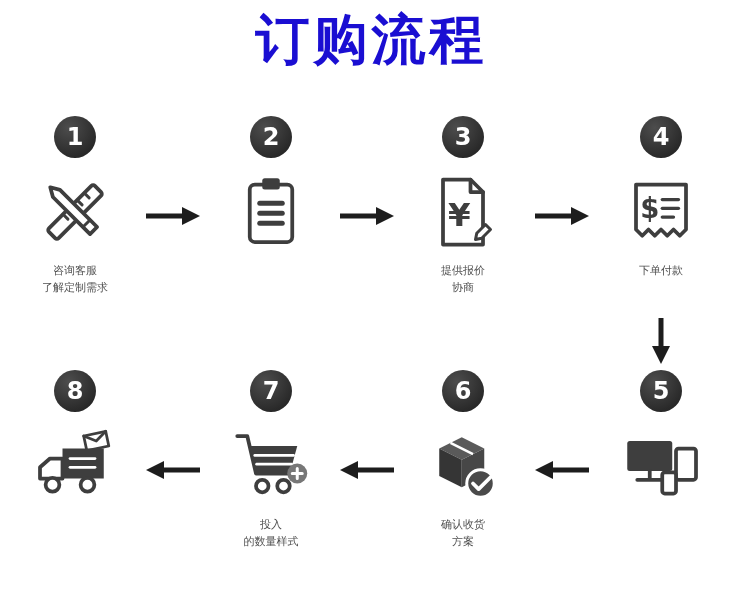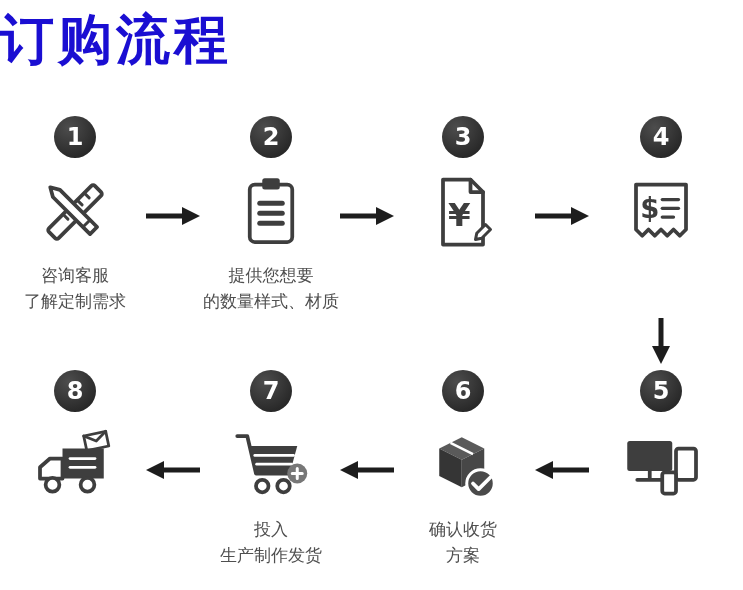--- a/index.html
+++ b/index.html
@@ -3,35 +3,35 @@
 <meta charset="utf-8">
 <style>
   html,body{margin:0;padding:0;background:#fff;}
   .canvas{
     position:relative;width:743px;height:590px;margin:0 auto;
     background:#fff;font-family:"DejaVu Sans","Liberation Sans",sans-serif;
     overflow:hidden;
   }
   .page-title{
     position:absolute;top:4px;left:0;width:100%;
-    font-size:54px;font-weight:800;
+    text-align:center;font-size:54px;font-weight:800;
     color:#1a0ed2;letter-spacing:4px;margin:0;
   }
   .step{position:absolute;width:150px;text-align:center;}
   .row1{top:116px;}
   .row2{top:370px;}
   .c1{left:0;}.c2{left:196px;}.c3{left:388px;}.c4{left:586px;}
   .badge{
     width:42px;height:42px;margin:0 auto 8px;border-radius:50%;
     background:radial-gradient(circle at 35% 28%, #4d4d4d, #1c1c1c);
     color:#fff;font-size:24px;font-weight:700;line-height:42px;text-align:center;
   }
   .iconbox{height:92px;display:flex;align-items:center;justify-content:center;margin-bottom:4px;}
   .step-label{
-    font-size:17px;color:#4f4f4f;line-height:1.55;white-space:pre-line;
+    font-size:11px;color:#4f4f4f;line-height:1.55;white-space:pre-line;
   }
   .arrow{position:absolute;}
   .a1{left:146px;top:207px;}
   .a2{left:340px;top:207px;}
   .a3{left:535px;top:207px;}
   .adown{left:652px;top:318px;}
   .a5{left:535px;top:461px;}
   .a6{left:340px;top:461px;}
   .a7{left:146px;top:461px;}
   svg{display:block;}
@@ -69,47 +69,48 @@
     <div class="badge">2</div>
     <div class="iconbox">
       <svg width="88" height="80" viewBox="0 0 64 64" fill="none" stroke="#3e3e3e" stroke-width="3" stroke-linejoin="round" stroke-linecap="round">
         <rect x="15" y="10" width="34" height="46" rx="4" fill="#fff"></rect>
         <rect x="25" y="5" width="14" height="9" rx="2" fill="#3e3e3e" stroke="none"></rect>
         <line x1="23" y1="25" x2="41" y2="25" stroke-width="4"></line>
         <line x1="23" y1="33" x2="41" y2="33" stroke-width="4"></line>
         <line x1="23" y1="41" x2="41" y2="41" stroke-width="4"></line>
       </svg>
     </div>
-    <div class="step-label">提供您想要
-的数量样式、材质</div>
   </div>
 
   <div class="step row1 c3">
     <div class="badge">3</div>
     <div class="iconbox">
       <svg width="88" height="80" viewBox="0 0 64 64" fill="none" stroke="#3e3e3e" stroke-width="3" stroke-linejoin="round" stroke-linecap="round">
         <path d="M16 6 H38 L48 16 V58 H16 Z" fill="#fff"></path>
         <path d="M38 6 V16 H48"></path>
         <text x="29" y="43" font-size="26" font-weight="bold" fill="#3e3e3e" stroke="none" text-anchor="middle" font-family="DejaVu Sans, sans-serif">¥</text>
         <path d="M43 49 l7 -7 4 4 -7 7 -5 1 z" fill="#fff" stroke-width="2.4"></path>
       </svg>
     </div>
+    <div class="step-label">提供报价
+协商</div>
   </div>
 
   <div class="step row1 c4">
     <div class="badge">4</div>
     <div class="iconbox">
       <svg width="88" height="80" viewBox="0 0 64 64" fill="none" stroke="#3e3e3e" stroke-width="3" stroke-linejoin="round" stroke-linecap="round">
         <path d="M12 10 H52 V46 L47 51 L42 46 L37 51 L32 46 L27 51 L22 46 L17 51 L12 46 Z" fill="#fff"></path>
         <text x="23" y="37" font-size="22" font-weight="bold" fill="#3e3e3e" stroke="none" text-anchor="middle" font-family="DejaVu Sans, sans-serif">$</text>
         <line x1="33" y1="22" x2="46" y2="22" stroke-width="2.6"></line>
         <line x1="33" y1="29" x2="46" y2="29" stroke-width="2.6"></line>
         <line x1="33" y1="36" x2="42" y2="36" stroke-width="2.6"></line>
       </svg>
     </div>
+    <div class="step-label">下单付款</div>
   </div>
 
   <div class="step row2 c4">
     <div class="badge">5</div>
     <div class="iconbox">
       <svg width="88" height="80" viewBox="0 0 64 64" fill="none" stroke="#3e3e3e" stroke-width="3" stroke-linejoin="round" stroke-linecap="round">
         <rect x="5" y="12" width="36" height="24" rx="2" fill="#3e3e3e" stroke="none"></rect>
         <line x1="23" y1="36" x2="23" y2="42"></line>
         <line x1="13" y1="43" x2="33" y2="43"></line>
         <rect x="44" y="18" width="16" height="25" rx="2" fill="#fff"></rect>
@@ -142,21 +143,21 @@
         <polygon points="15,16 53,16 47,38 19,38" fill="#3e3e3e" stroke="none"></polygon>
         <line x1="19" y1="23.5" x2="50" y2="23.5" stroke="#fff" stroke-width="2.2"></line>
         <line x1="20.5" y1="30.5" x2="48.5" y2="30.5" stroke="#fff" stroke-width="2.2"></line>
         <circle cx="25" cy="48" r="5" fill="#fff"></circle>
         <circle cx="42" cy="48" r="5" fill="#fff"></circle>
         <circle cx="53" cy="38" r="8" fill="#777" stroke="none"></circle>
         <path d="M53 34 v8 M49 38 h8" stroke="#fff" stroke-width="2.4"></path>
       </svg>
     </div>
     <div class="step-label">投入
-生产制作发货</div>
+的数量样式</div>
   </div>
 
   <div class="step row2 c1">
     <div class="badge">8</div>
     <div class="iconbox">
       <svg width="88" height="80" viewBox="0 0 64 64" fill="none" stroke="#3e3e3e" stroke-width="3" stroke-linejoin="round" stroke-linecap="round">
         <g transform="rotate(-12 49 12)">
           <rect x="40" y="6" width="18" height="12" fill="#fff" stroke-width="2.2"></rect>
           <path d="M40 6 l9 6 9 -6" stroke-width="2.2"></path>
         </g>

